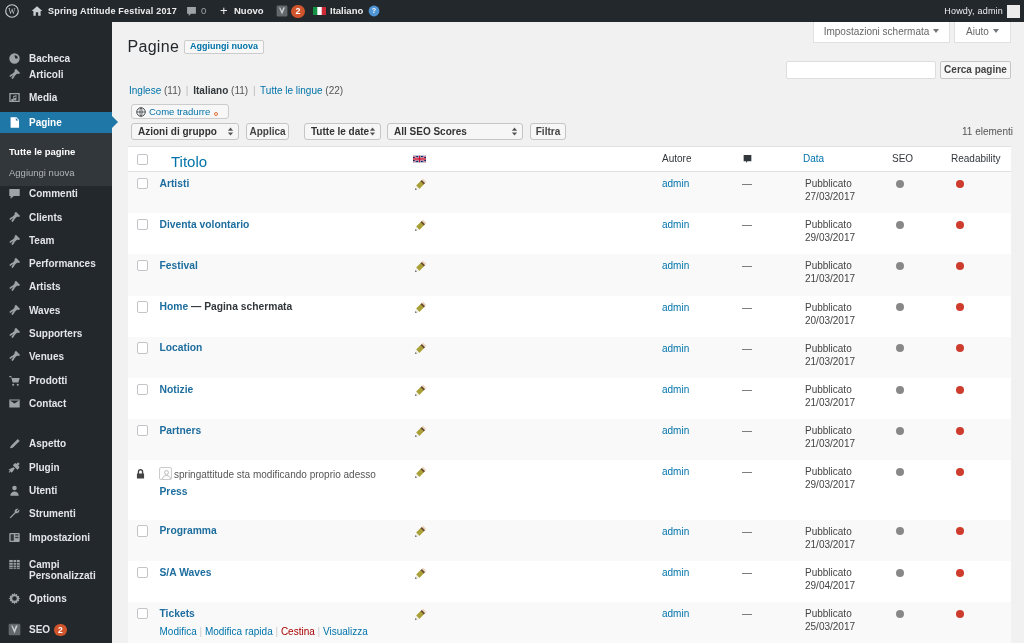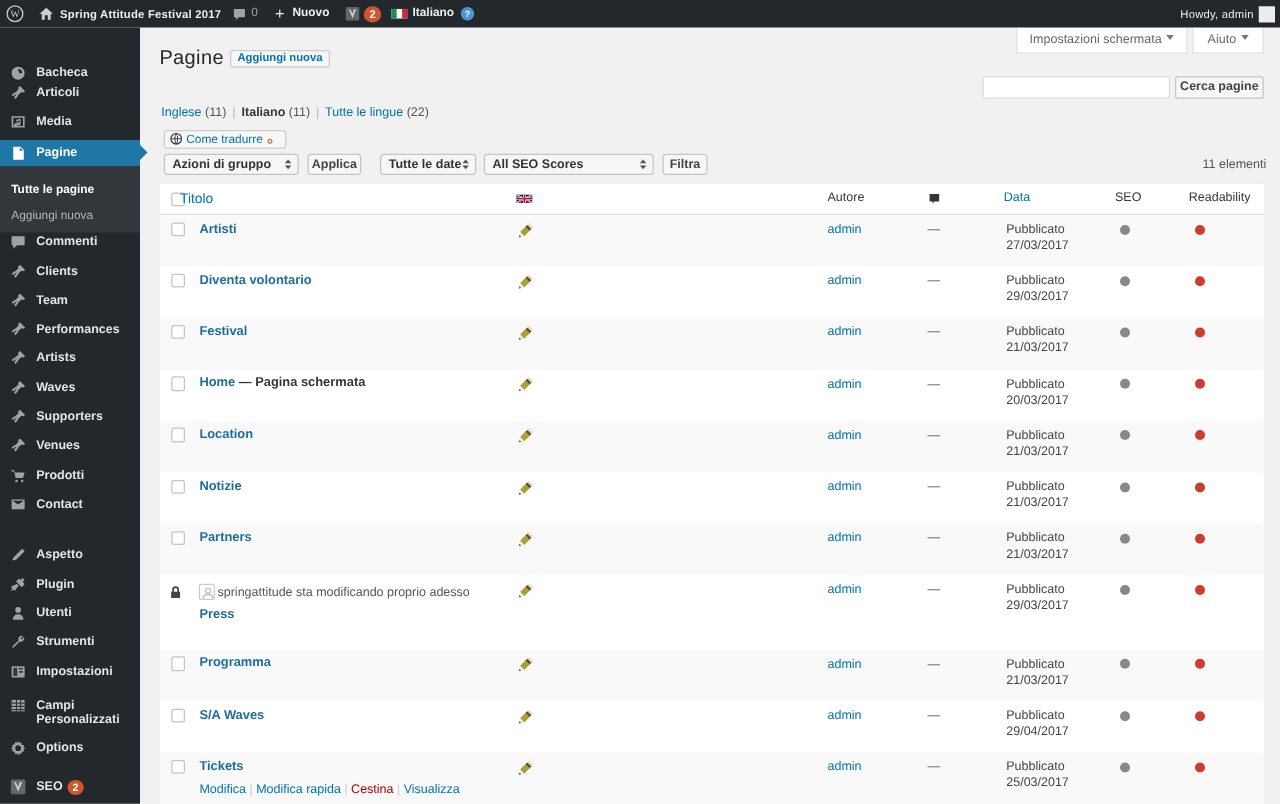--- a/index.html
+++ b/index.html
@@ -257,21 +257,21 @@
       </svg></div>
   <div class="nav" style="left:275px;width:136px">All SEO Scores<svg class="updn" viewBox="0 0 8 10">
         <path d="M1 4 L4 0.5 7 4z M1 6 L4 9.5 7 6z" fill="#555"></path>
       </svg></div>
   <div class="navbtn" style="left:418px;width:36px">Filtra</div>
   <div class="count">11 elementi</div>
 
   <div id="table">
     <div class="hrow">
       <span class="cb" style="top:6.5px"></span>
-      <span style="position:absolute;left:16px;top:6px;font-size:11px;color:#0073aa">Titolo</span>
+      <span style="position:absolute;left:43px;top:6px;font-size:15px;color:#0073aa">Titolo</span>
       <svg style="position:absolute;left:285px;top:8px" width="13" height="8" viewBox="0 0 60 30">
           <rect width="60" height="30" fill="#012169"></rect>
           <path d="M0,0 60,30M60,0 0,30" stroke="#fff" stroke-width="6"></path>
           <path d="M0,0 60,30M60,0 0,30" stroke="#C8102E" stroke-width="2.5"></path>
           <path d="M30,0 V30M0,15 H60" stroke="#fff" stroke-width="10"></path>
           <path d="M30,0 V30M0,15 H60" stroke="#C8102E" stroke-width="6"></path>
         </svg>
       <span style="position:absolute;left:534px;top:6px;font-size:10px;color:#32373c">Autore</span>
       <svg style="position:absolute;left:614px;top:7px" width="11" height="11" viewBox="0 0 20 20">
           <path d="M3 2 h14 v11 h-7 l-2.5 3.5 v-3.5 h-4.5 z" fill="#32373c"></path>

